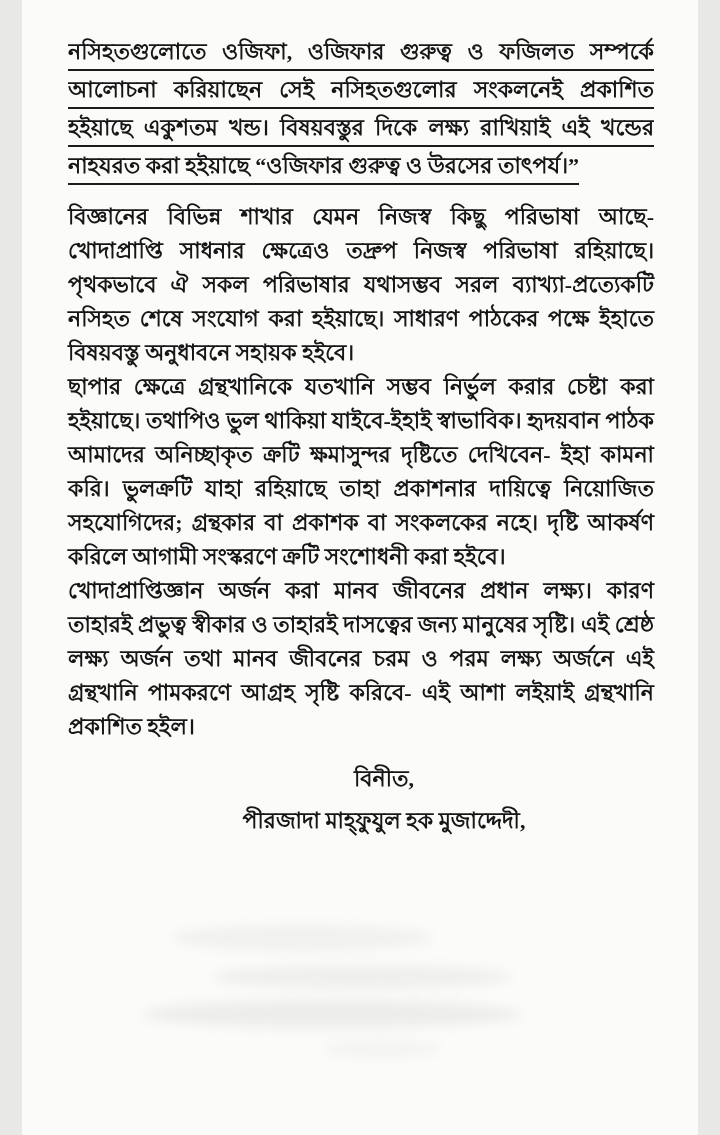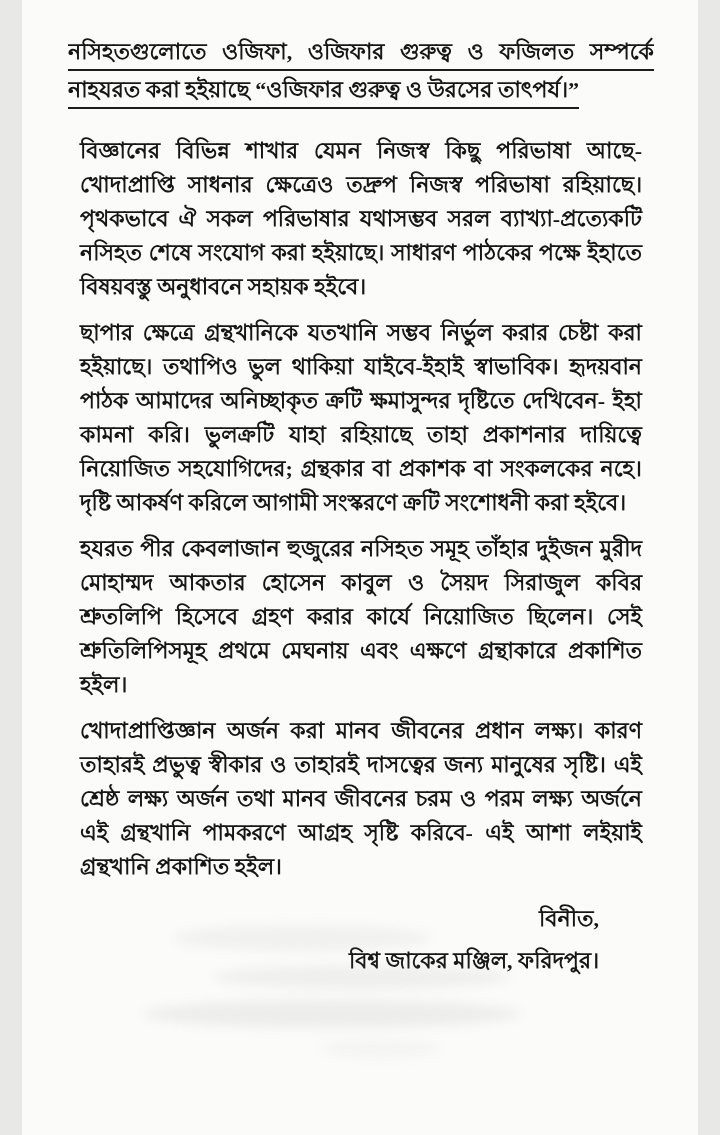--- a/index.html
+++ b/index.html
@@ -36,30 +36,30 @@
     text-align: justify;
     text-align-last: justify;
   }
   .intro-line.last {
     display: inline-block;
     border-bottom: 2.5px solid #1c1c1c;
     max-width: 100%;
   }
   .intro-wrap { margin-bottom: 2px; }
   .para {
-    margin: 12px;
+    margin: 0;
     text-align: justify;
     text-justify: inter-word;
   }
   .signature {
     margin-top: 14px;
     margin-left: auto;
     margin-right: 55px;
     width: 430px;
-    text-align: right;
+    text-align: center;
     line-height: 42px;
   }
   
   .smudge {
     position: absolute;
     background: #9a9a96;
     opacity: 0.10;
     filter: blur(6px);
     border-radius: 50%;
     pointer-events: none;
@@ -69,31 +69,32 @@
   .smudge.s3 { left: 120px; top: 1000px; width: 380px; height: 28px; opacity: 0.14; }
   .smudge.s4 { left: 300px; top: 1040px; width: 120px; height: 18px; opacity: 0.07; }
 </style>
 </head>
 <body>
 
 <div class="page">
 
   <section class="intro-wrap">
     <span class="intro-line justified">নসিহতগুলোতে ওজিফা, ওজিফার গুরুত্ব ও ফজিলত সম্পর্কে</span>
+    <span class="intro-line justified">আলোচনা করিয়াছেন সেই নসিহতগুলোর সংকলনেই প্রকাশিত</span>
+    <span class="intro-line justified">হইয়াছে একুশতম খন্ড। বিষয়বস্তুর দিকে লক্ষ্য রাখিয়াই এই খন্ডের</span>
     <span class="intro-line last">নাহযরত করা হইয়াছে “ওজিফার গুরুত্ব ও উরসের তাৎপর্য।”</span>
   </section>
 
   <p class="para">বিজ্ঞানের বিভিন্ন শাখার যেমন নিজস্ব কিছু পরিভাষা আছে- খোদাপ্রাপ্তি সাধনার ক্ষেত্রেও তদ্রুপ নিজস্ব পরিভাষা রহিয়াছে। পৃথকভাবে ঐ সকল পরিভাষার যথাসম্ভব সরল ব্যাখ্যা-প্রত্যেকটি নসিহত শেষে সংযোগ করা হইয়াছে। সাধারণ পাঠকের পক্ষে ইহাতে বিষয়বস্তু অনুধাবনে সহায়ক হইবে।</p>
   <p class="para">ছাপার ক্ষেত্রে গ্রন্থখানিকে যতখানি সম্ভব নির্ভুল করার চেষ্টা করা হইয়াছে। তথাপিও ভুল থাকিয়া যাইবে-ইহাই স্বাভাবিক। হৃদয়বান পাঠক আমাদের অনিচ্ছাকৃত ক্রটি ক্ষমাসুন্দর দৃষ্টিতে দেখিবেন- ইহা কামনা করি। ভুলক্রটি যাহা রহিয়াছে তাহা প্রকাশনার দায়িত্বে নিয়োজিত সহযোগিদের; গ্রন্থকার বা প্রকাশক বা সংকলকের নহে। দৃষ্টি আকর্ষণ করিলে আগামী সংস্করণে ক্রটি সংশোধনী করা হইবে।</p>
-  <p class="para">হযরত পীর কেবলাজান হুজুরের নসিহত সমূহ তাঁহার দুইজন মুরীদ মোহাম্মদ আকতার হোসেন কাবুল ও সৈয়দ সিরাজুল কবির শ্রুতলিপি হিসেবে গ্রহণ করার কার্যে নিয়োজিত ছিলেন। সেই শ্রুতিলিপিসমূহ প্রথমে মেঘনায় এবং এক্ষণে গ্রন্থাকারে প্রকাশিত হইল।</p>
   <p class="para">খোদাপ্রাপ্তিজ্ঞান অর্জন করা মানব জীবনের প্রধান লক্ষ্য। কারণ তাহারই প্রভুত্ব স্বীকার ও তাহারই দাসত্বের জন্য মানুষের সৃষ্টি। এই শ্রেষ্ঠ লক্ষ্য অর্জন তথা মানব জীবনের চরম ও পরম লক্ষ্য অর্জনে এই গ্রন্থখানি পামকরণে আগ্রহ সৃষ্টি করিবে- এই আশা লইয়াই গ্রন্থখানি প্রকাশিত হইল।</p>
 
   <div class="signature">
     <div>বিনীত,</div>
-    <div>বিশ্ব জাকের মঞ্জিল, ফরিদপুর।</div>
+    <div>পীরজাদা মাহ্‌ফুযুল হক মুজাদ্দেদী,</div>
   </div>
 
   <div class="smudge s1"></div>
   <div class="smudge s2"></div>
   <div class="smudge s3"></div>
   <div class="smudge s4"></div>
 
 </div>
 
 </body></html>

